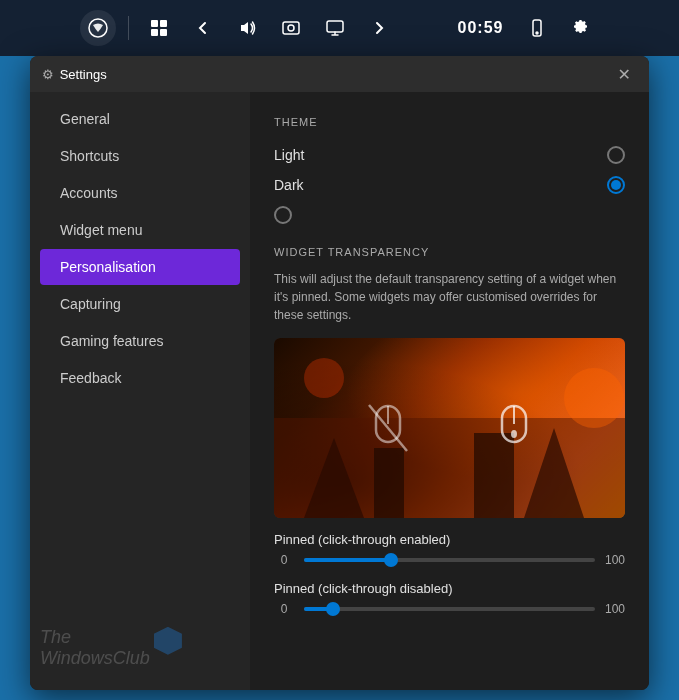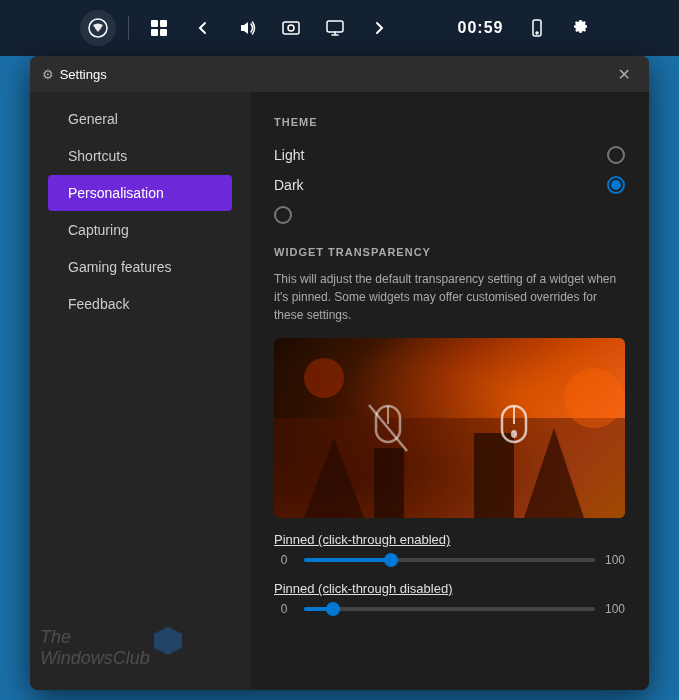--- a/index.html
+++ b/index.html
@@ -101,21 +101,21 @@
       display: flex;
       flex: 1;
       overflow: hidden;
     }
 
     
     .sidebar {
       width: 220px;
       background: #252525;
       flex-shrink: 0;
-      padding: 8px 14px;
+      padding: 8px 6px;
       overflow-y: auto;
       position: relative;
     }
     .sidebar-item {
       padding: 10px 20px;
       color: #ccc;
       font-size: 14px;
       cursor: pointer;
       border-radius: 4px;
       margin: 1px 4px;
@@ -141,21 +141,21 @@
     .main-panel {
       flex: 1;
       background: #1e1e1e;
       padding: 24px 24px 16px;
       overflow-y: auto;
       color: #fff;
     }
 
     .section-label {
       font-size: 11px;
-      font-weight: 700;
+      font-weight: 400;
       color: #aaa;
       letter-spacing: 1px;
       text-transform: uppercase;
       margin-bottom: 12px;
     }
 
     
     .theme-option {
       display: flex;
       align-items: center;
@@ -234,21 +234,20 @@
       color: rgba(255,255,255,0.3);
       position: relative;
     }
 
     
     .slider-section { margin-bottom: 14px; }
     .slider-label {
       font-size: 13px;
       color: #e0e0e0;
       margin-bottom: 6px;
-      text-decoration: underline;
     }
     .slider-row {
       display: flex;
       align-items: center;
       gap: 10px;
     }
     .slider-min, .slider-max {
       font-size: 12px;
       color: #aaa;
       width: 20px;
@@ -350,20 +349,22 @@
     <span class="title-bar-icon">⚙</span>
     <span class="title-bar-title">Settings</span>
     <span class="title-bar-close">✕</span>
   </div>
 
   <div class="content-area">
 
     <div class="sidebar">
       <div class="sidebar-item">General</div>
       <div class="sidebar-item">Shortcuts</div>
+      <div class="sidebar-item">Accounts</div>
+      <div class="sidebar-item">Widget menu</div>
       <div class="sidebar-item active">Personalisation</div>
       <div class="sidebar-item">Capturing</div>
       <div class="sidebar-item">Gaming features</div>
       <div class="sidebar-item">Feedback</div>
 
       <div class="sidebar-watermark">
         <div style="position:relative; display:inline-block;margin-top:20px;">
           <span class="watermark-text">The<br>WindowsClub</span>
           <span style="display:inline-block; width:28px; height:28px; background:#1e90ff; position:absolute; right:-32px; top:0; clip-path:polygon(50% 0%,100% 25%,100% 75%,50% 100%,0% 75%,0% 25%);"></span>
         </div>

